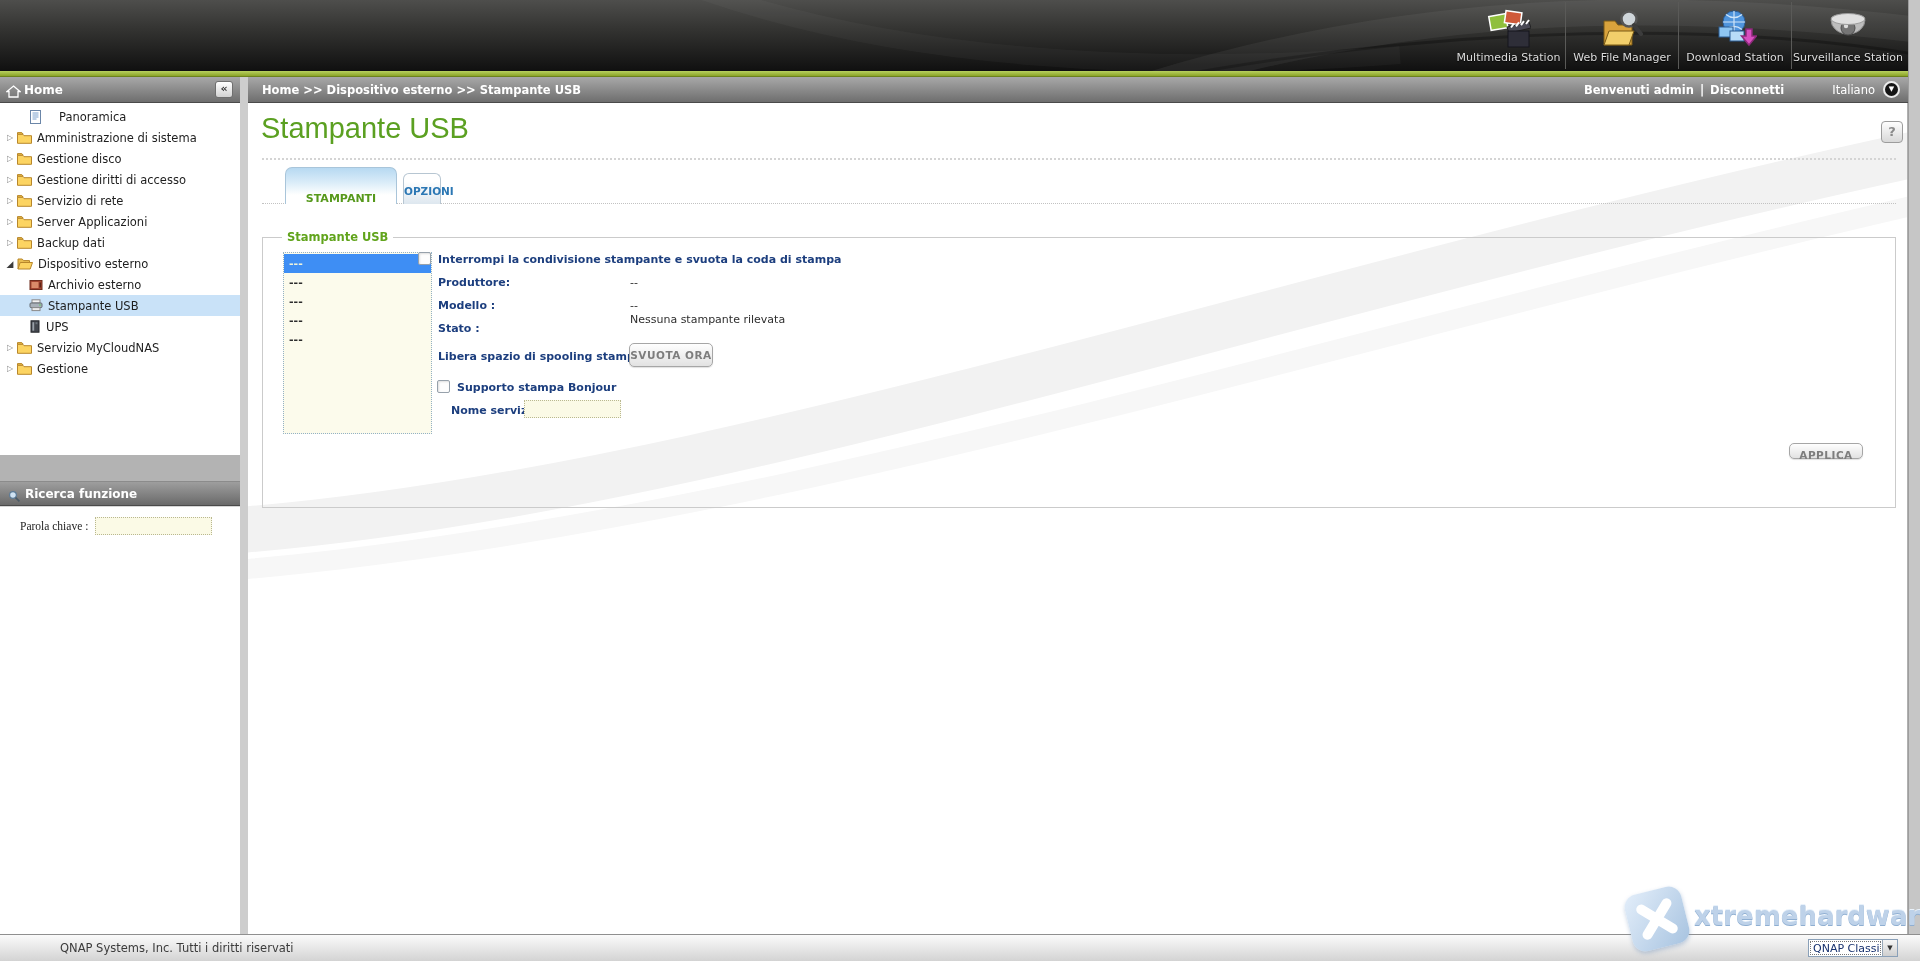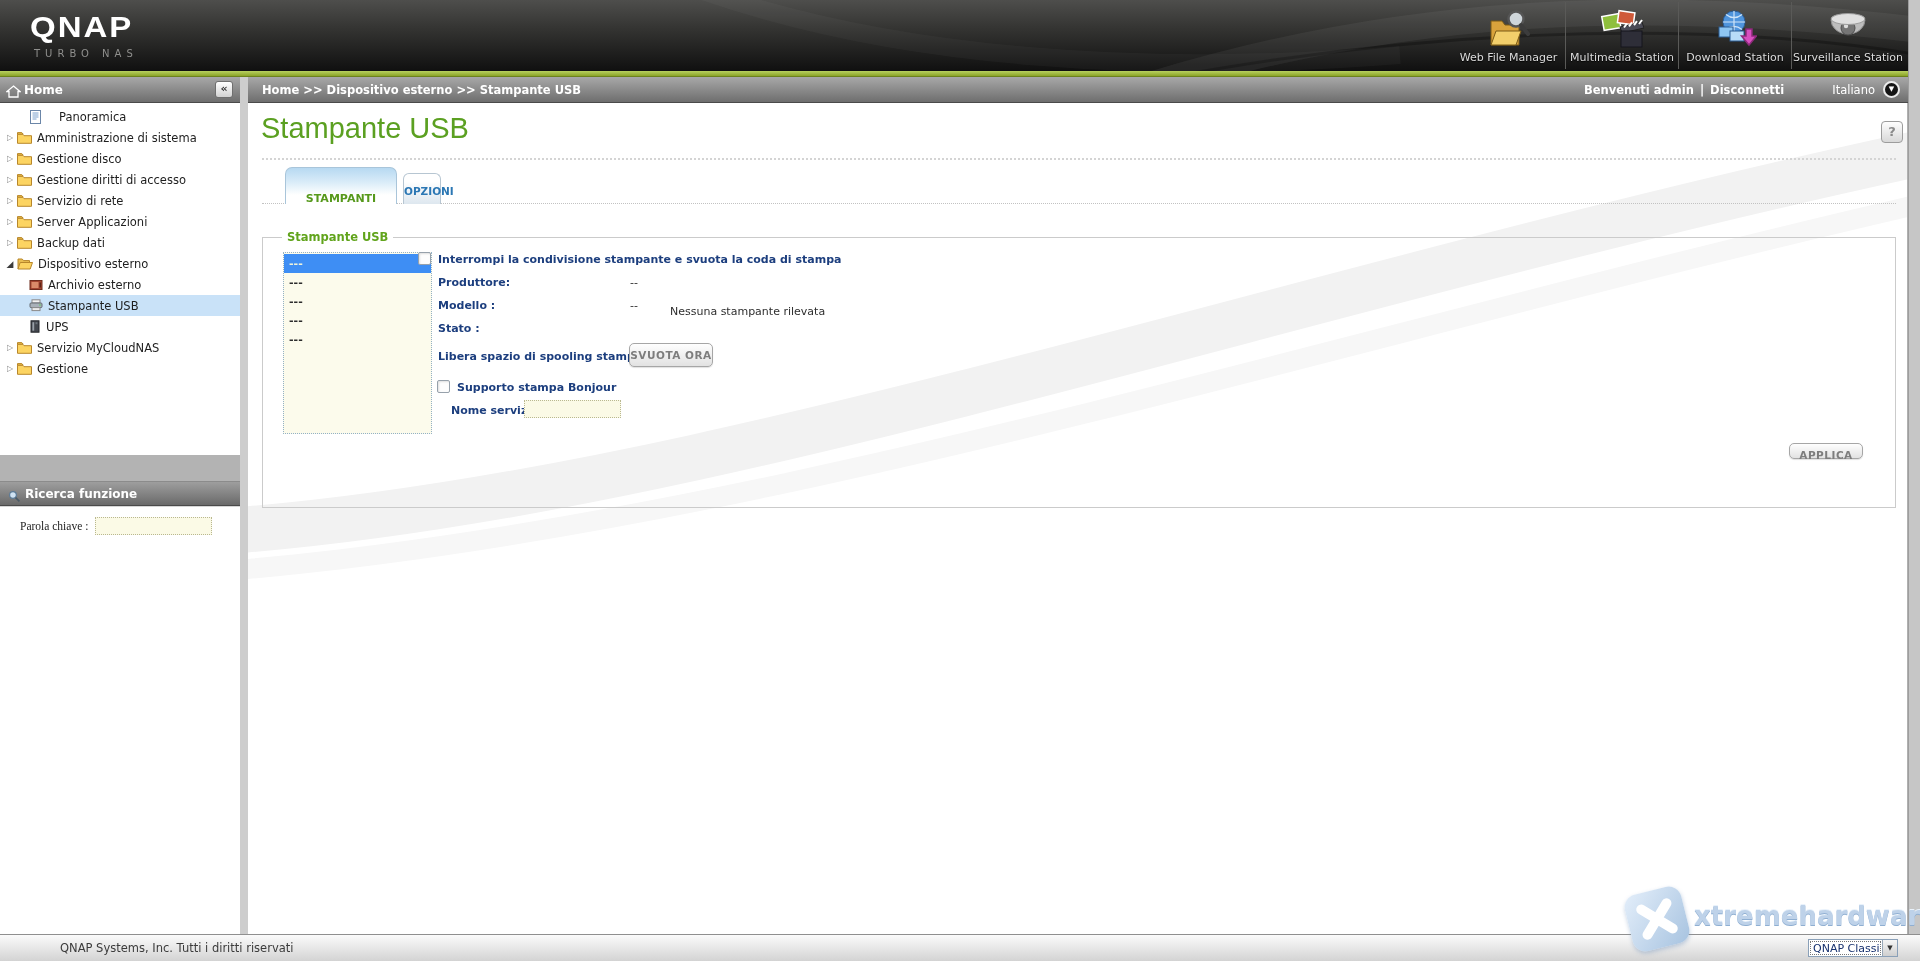--- a/index.html
+++ b/index.html
@@ -124,54 +124,50 @@
 </style>
 </head>
 <body>
 
 <div id="header">
   <svg width="1920" height="71" style="position:absolute;left:0;top:0;">
     <path d="M1150 85 C 1400 8 1650 -6 1960 35" stroke="rgba(255,255,255,0.055)" stroke-width="26" fill="none"></path>
     <path d="M1080 95 C 1380 30 1700 12 1960 62" stroke="rgba(0,0,0,0.28)" stroke-width="3" fill="none"></path>
     <path d="M700 -10 C 900 60 1150 75 1400 55" stroke="rgba(255,255,255,0.03)" stroke-width="18" fill="none"></path>
   </svg>
-  <div id="logo">
-    <span id="logo-title">QNAP</span>
-    <span id="logo-sub">TURBO NAS</span>
-  </div>
   <div id="stations">
-    <div class="station">
-      <span class="station-icon">
-        <svg width="42" height="40" viewBox="0 0 42 40">
-          <path d="M3 12 V36 H31 V16 H17 l-3-4z" fill="#d9a33c" stroke="#7a5a16"></path>
-          <path d="M3 36 L8 22 H33 L28 36z" fill="#f2cf6b" stroke="#7a5a16"></path>
-          <circle cx="28" cy="10" r="7.5" fill="#e6eef5" fill-opacity="0.85" stroke="#555" stroke-width="2.5"></circle>
-          <line x1="33" y1="16" x2="40" y2="25" stroke="#3c3c3c" stroke-width="4" stroke-linecap="round"></line>
-        </svg>
-      </span>
-      <span class="station-label">Web File Manager</span>
-    </div>
     <div class="station">
       <span class="station-icon">
         <svg width="44" height="40" viewBox="0 0 44 40">
           <g transform="rotate(-10 12 14)">
               <rect x="3" y="6" width="17" height="14" fill="#8fbf3c" stroke="#fff" stroke-width="1.5"></rect>
             </g>
           <g transform="rotate(8 28 10)">
               <rect x="18" y="3" width="16" height="12" fill="#cf5a3a" stroke="#fff" stroke-width="1.5"></rect>
             </g>
           <path d="M20 18 L42 13 L44 19 L22 24z" fill="#4a4a55" stroke="#222"></path>
           <path d="M24 18.5 l3-4 M29 17.4 l3-4 M34 16.2 l3-4 M39 15 l3-4" stroke="#fff" stroke-width="2"></path>
           <rect x="21" y="22" width="21" height="16" fill="#2e2e38" stroke="#15151c"></rect>
         </svg>
       </span>
       <span class="station-label">Multimedia Station</span>
     </div>
     <div class="station">
       <span class="station-icon">
+        <svg width="42" height="40" viewBox="0 0 42 40">
+          <path d="M3 12 V36 H31 V16 H17 l-3-4z" fill="#d9a33c" stroke="#7a5a16"></path>
+          <path d="M3 36 L8 22 H33 L28 36z" fill="#f2cf6b" stroke="#7a5a16"></path>
+          <circle cx="28" cy="10" r="7.5" fill="#e6eef5" fill-opacity="0.85" stroke="#555" stroke-width="2.5"></circle>
+          <line x1="33" y1="16" x2="40" y2="25" stroke="#3c3c3c" stroke-width="4" stroke-linecap="round"></line>
+        </svg>
+      </span>
+      <span class="station-label">Web File Manager</span>
+    </div>
+    <div class="station">
+      <span class="station-icon">
         <svg width="44" height="40" viewBox="0 0 44 40">
           <circle cx="21" cy="13" r="11" fill="#4f94dc" stroke="#2b5c94"></circle>
           <path d="M10 13 h22 M21 2 v22 M13 5.5 c5 4 11 4 16 0 M13 20.5 c5-4 11-4 16 0" stroke="#cfe4f8" stroke-width="1.2" fill="none"></path>
           <rect x="6" y="18" width="14" height="10" fill="#8ec6f2" stroke="#2b5c94"></rect>
           <rect x="17" y="22" width="14" height="10" fill="#b8dcf8" stroke="#2b5c94"></rect>
           <path d="M33 20 v7 h-4.5 l7.5 9 7.5 -9 H39 v-7z" fill="#d84fc0" stroke="#8e2a7c" stroke-width="1.5"></path>
         </svg>
       </span>
       <span class="station-label">Download Station</span>
     </div>
@@ -390,21 +386,21 @@
   </div>
 
   <div id="cb-stop" class="cb"></div>
   <span class="frm-label" style="left:190px;top:150px;">Interrompi la condivisione stampante e svuota la coda di stampa</span>
 
   <span class="frm-label" style="left:190px;top:173px;">Produttore:</span>
   <span class="frm-value" style="top:173px;">--</span>
   <span class="frm-label" style="left:190px;top:196px;">Modello :</span>
   <span class="frm-value" style="top:196px;">--</span>
   <span class="frm-label" style="left:190px;top:219px;">Stato :</span>
-  <span class="frm-value" style="top:202px;margin-left:40px;">Nessuna stampante rilevata</span>
+  <span class="frm-value" style="top:210px;">Nessuna stampante rilevata</span>
 
   <span class="frm-label" style="left:190px;top:247px;">Libera spazio di spooling stampante:</span>
   <div id="btn-spool" class="ui-btn">SVUOTA ORA</div>
 
   <div id="cb-bonjour" class="cb"></div>
   <span class="frm-label" style="left:209px;top:278px;">Supporto stampa Bonjour</span>
 
   <span class="frm-label" style="left:203px;top:301px;">Nome servizio:</span>
   <input id="service-input" class="dotted-input" type="text" value="" style="">
 

